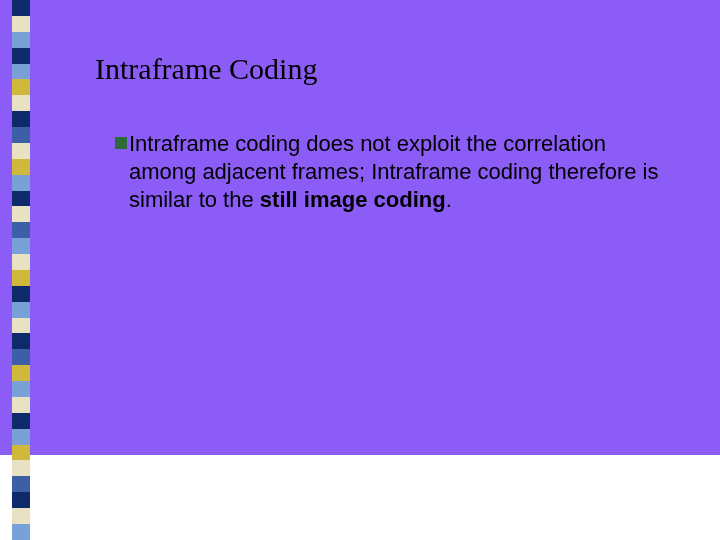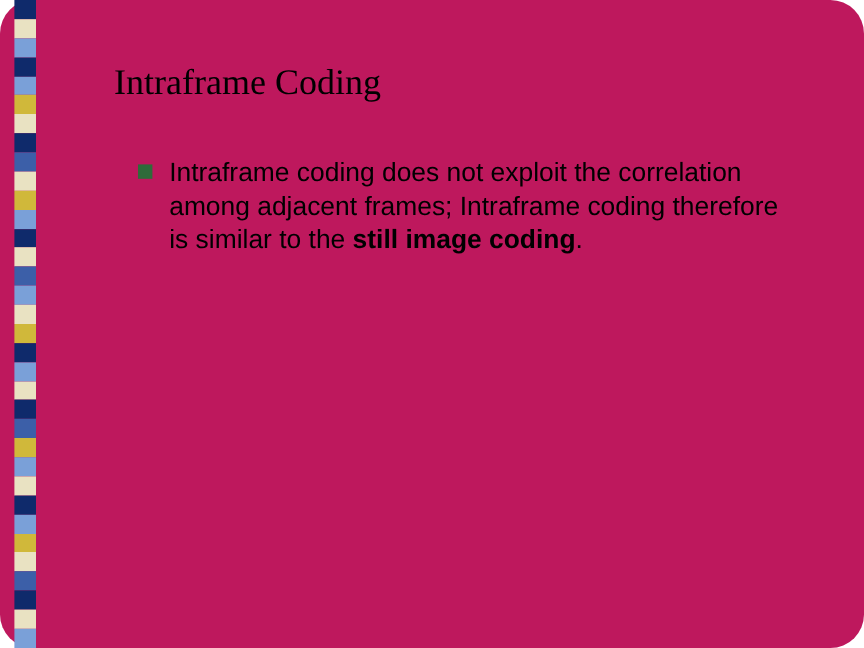--- a/index.html
+++ b/index.html
@@ -1,22 +1,21 @@
 <!DOCTYPE html>
 <html><head>
 <meta charset="utf-8">
 <style>
   * { margin: 0; padding: 0; box-sizing: border-box; }
   html, body { width: 720px; height: 540px; background: #ffffff; font-family: Arial, Helvetica, sans-serif; }
   .slide {
     position: relative;
     width: 720px;
-    height: 540px;
-    background: #be185d;
-    border-radius: 28px;
+    height: 455px;
+    background: #8b5cf6;
   }
   .sidebar {
     position: absolute;
     left: 12px;
     top: 0;
     width: 18px;
     height: 540px;
     display: flex;
     flex-direction: column;
   }
@@ -30,21 +29,21 @@
     color: #000000;
     font-weight: 400;
   }
   .body {
     position: absolute;
     left: 115px;
     top: 130px;
     right: 60px;
     display: flex;
     align-items: flex-start;
-    gap: 14px;
+    gap: 2px;
   }
   .bullet {
     width: 12px;
     height: 12px;
     background: #2f6b3a;
     margin-top: 7px;
     flex: 0 0 auto;
   }
   .body-text {
     font-size: 22px;

